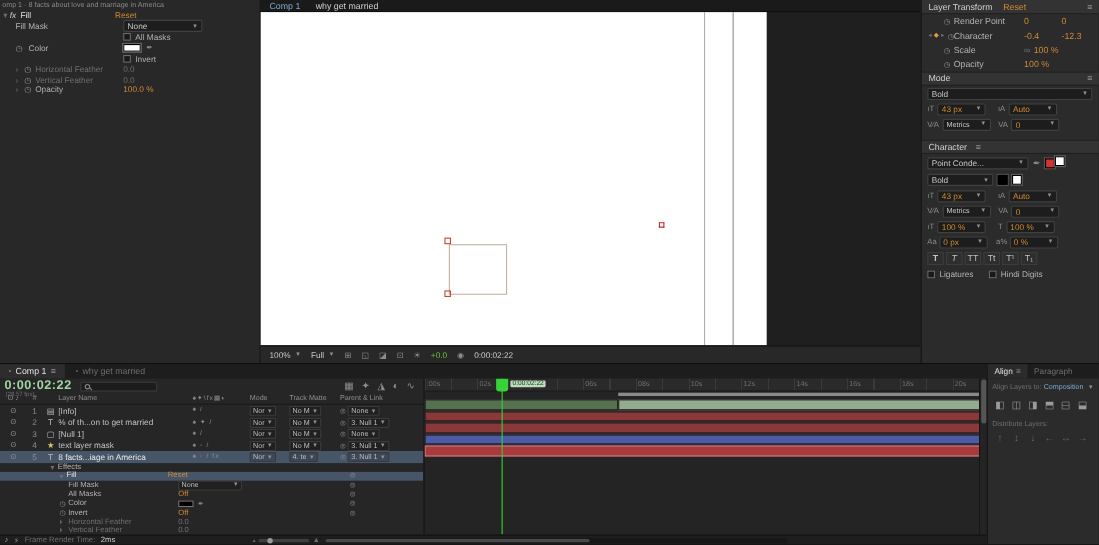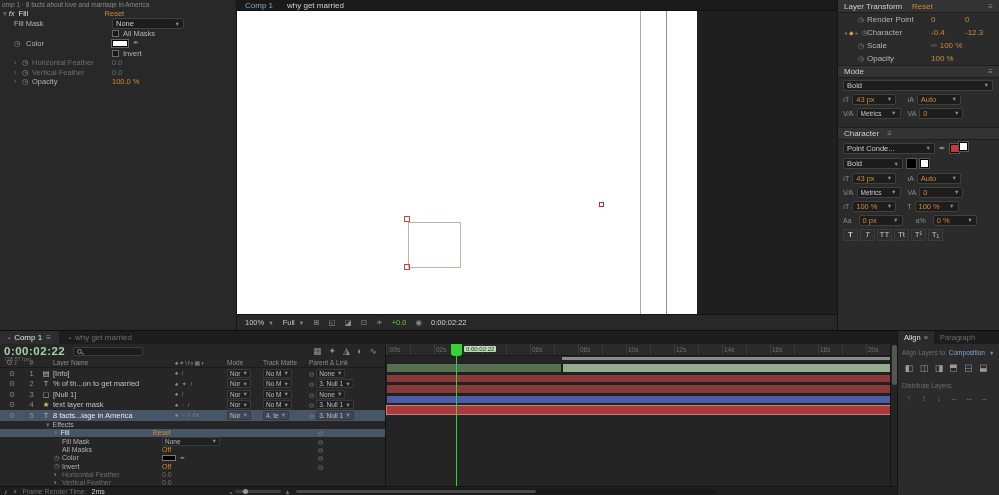--- a/index.html
+++ b/index.html
@@ -260,39 +260,45 @@
       <span class="dd" style="width:44px">
         <span class="val">100 %</span>
           <span class="crt">▼</span>
       </span>
       <span class="ico" style="font-size:7px;margin-left:8px">T</span>
       <span class="dd" style="width:44px">
         <span class="val">100 %</span>
           <span class="crt">▼</span>
       </span>
     </div>
-    <div class="rprow" style="height:14px;gap:7px">
+    <div class="rprow" style="height:14px;gap:2px">
       <span class="ico" style="font-size:7px">Aa</span>
       <span class="dd" style="width:44px">
         <span class="val">0 px</span>
           <span class="crt">▼</span>
       </span>
       <span class="ico" style="font-size:7px;margin-left:6px">a%</span>
       <span class="dd" style="width:44px">
         <span class="val">0 %</span>
           <span class="crt">▼</span>
       </span>
     </div>
     <div class="rprow" style="height:15px">
       <span class="btnT" style="font-weight:bold">T</span>
       <span class="btnT" style="font-style:italic">T</span>
       <span class="btnT">TT</span>
       <span class="btnT">Tt</span>
       <span class="btnT">T¹</span>
       <span class="btnT">T₁</span>
+    </div>
+    <div class="rprow" style="height:14px;font-size:7.5px">
+      <span class="cb"></span>
+      <span>Ligatures</span>
+      <span class="cb" style="margin-left:14px"></span>
+      <span>Hindi Digits</span>
     </div>
   </div>
 
   <div class="abs" style="left:0;top:330px;width:897px;height:165px;background:#262626;border-top:1px solid #0e0e0e">
     <div class="flex" style="height:13px;background:#1d1d1d;font-size:8px">
       <span class="flex" style="height:13px;background:#2d2d2d;padding:0 8px;gap:4px">
         <span class="ico" style="font-size:6px">▪</span>
         <span style="color:#e0e0e0">Comp 1</span>
         <span class="ico">≡</span>
       </span>

